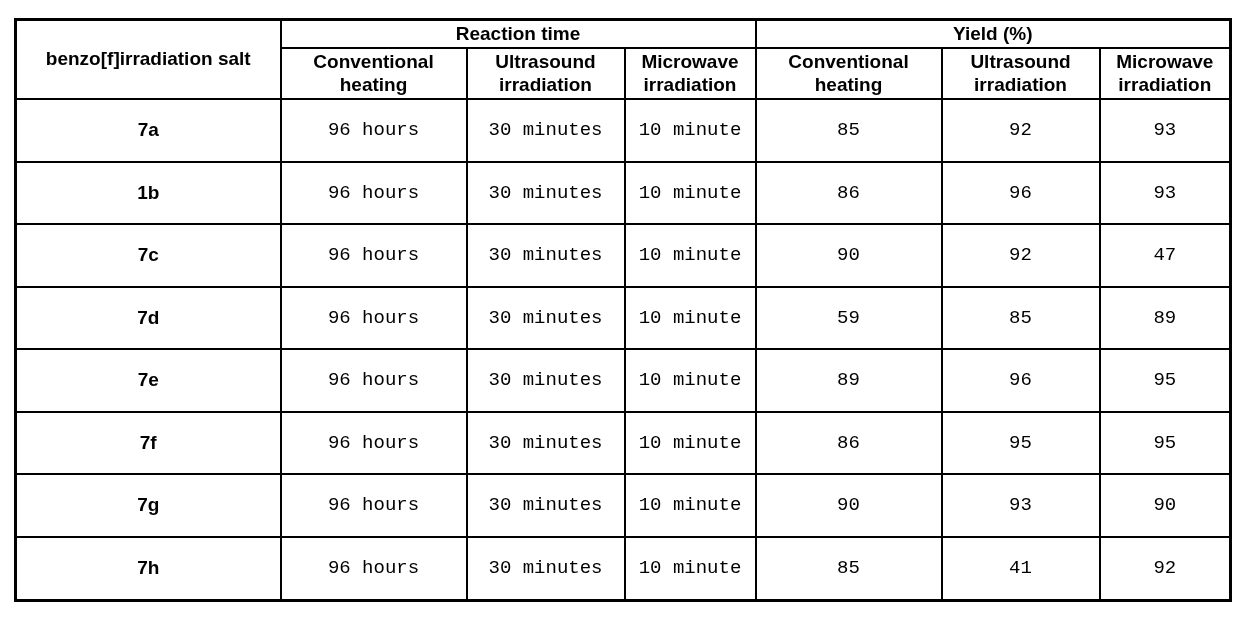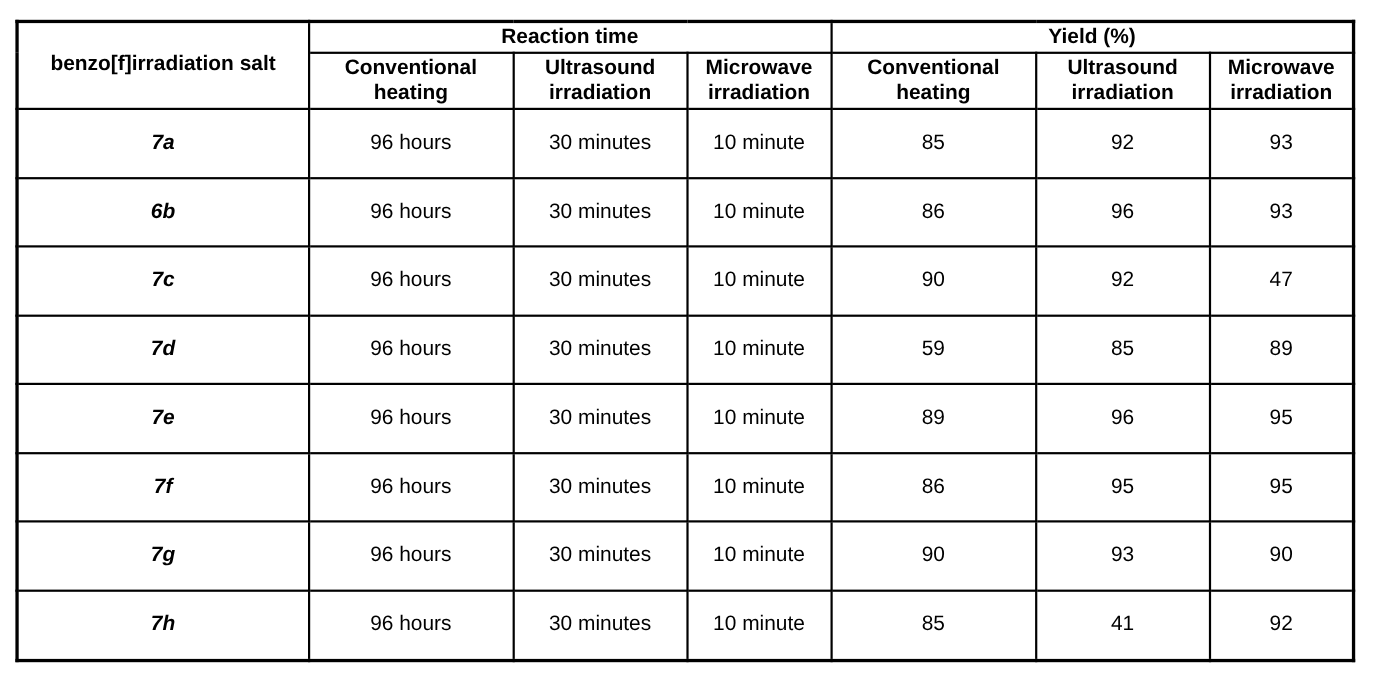--- a/index.html
+++ b/index.html
@@ -60,24 +60,24 @@
     margin-top: 15px;
   }
   .sub-hdr {
     font-size: 19px;
     font-weight: bold;
     margin-top: 20px;
   }
   .row-label {
     font-weight: bold;
     font-size: 19px;
-    font-style: italic;
   }
   .cell {
     font-weight: normal;
+    font-family: Liberation Mono, monospace;
   }
 </style>
 </head>
 <body>
 
 <div class="table-wrap">
   <table class="data-table">
     <colgroup>
       <col class="c0">
         <col class="c1">
@@ -106,21 +106,21 @@
       <tr>
         <td class="row-label">7a</td>
         <td class="cell">96 hours</td>
         <td class="cell">30 minutes</td>
         <td class="cell">10 minute</td>
         <td class="cell">85</td>
         <td class="cell">92</td>
         <td class="cell">93</td>
       </tr>
       <tr>
-        <td class="row-label">6b</td>
+        <td class="row-label">1b</td>
         <td class="cell">96 hours</td>
         <td class="cell">30 minutes</td>
         <td class="cell">10 minute</td>
         <td class="cell">86</td>
         <td class="cell">96</td>
         <td class="cell">93</td>
       </tr>
       <tr>
         <td class="row-label">7c</td>
         <td class="cell">96 hours</td>

